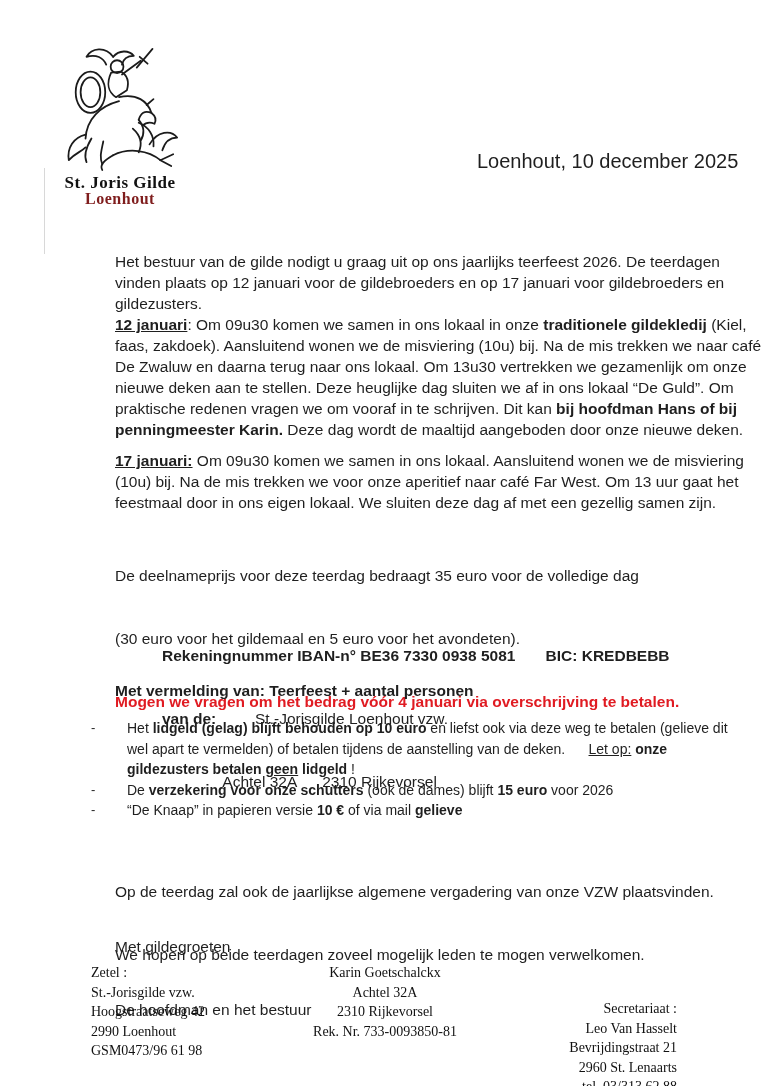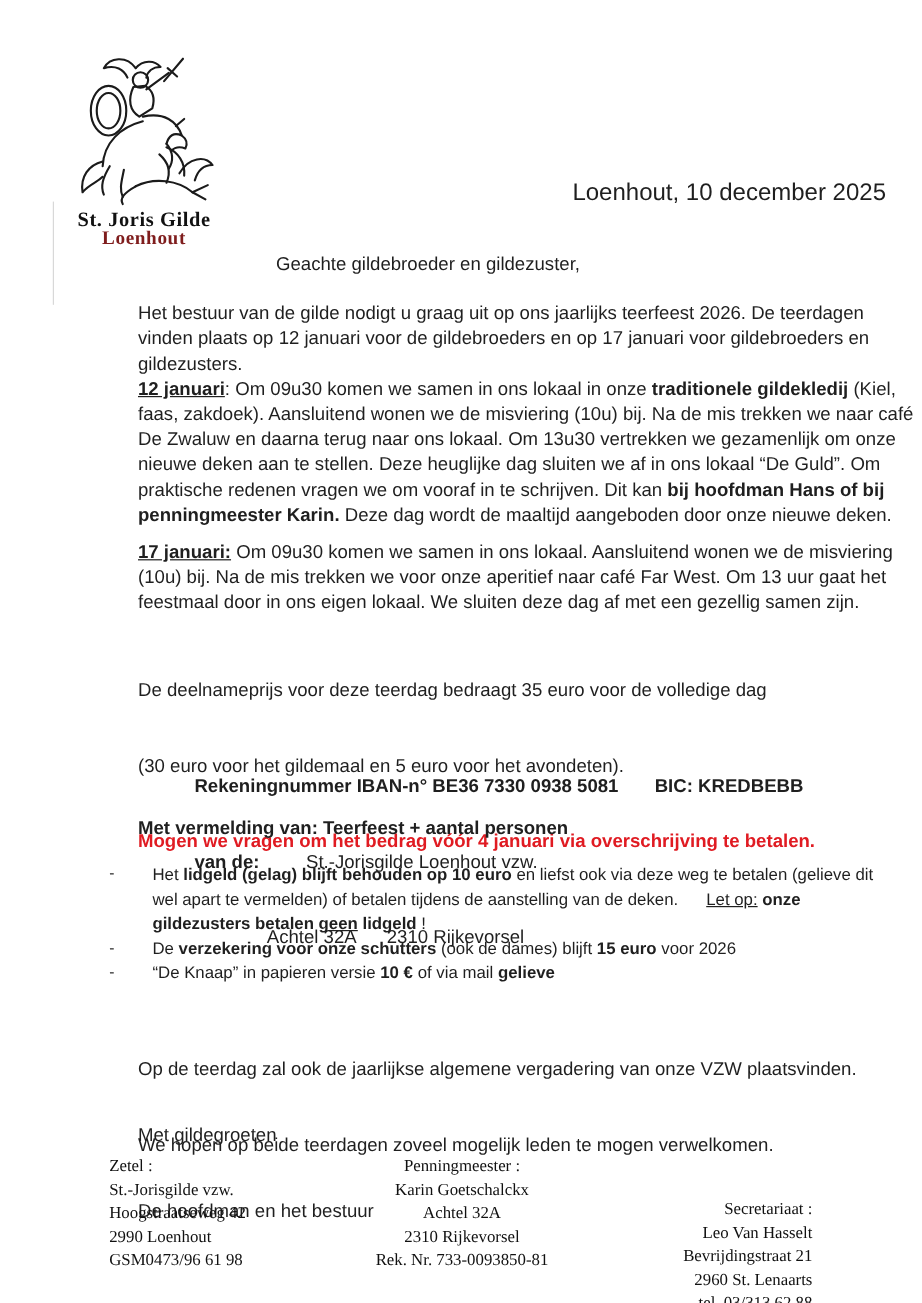--- a/index.html
+++ b/index.html
@@ -120,21 +120,20 @@
       <path d="M106 118 L119 112"></path>
       <path d="M106 118 L117 124"></path>
       <path d="M58 113 C49 118 44 123 47 128"></path>
     </svg>
     <div class="logo-name">St. Joris Gilde</div>
     <div class="logo-place">Loenhout</div>
   </div>
 
   <div class="date-line">Loenhout, 10 december 2025</div>
 
-  <div class="salutation">Geachte gildebroeder en gildezuster,</div>
 
   <div class="body-text pos p-intro"><span>Het bestuur van de gilde nodigt u graag uit op ons jaarlijks teerfeest 2026. De teerdagen vinden plaats op 12 januari voor de gildebroeders en op 17 januari voor gildebroeders en gildezusters.</span></div>
 
   <div class="body-text pos p-jan12"><span class="b u">12 januari</span><span>: Om 09u30 komen we samen in ons lokaal in onze </span><span class="b">traditionele gildekledij</span><span> (Kiel, faas, zakdoek). Aansluitend wonen we de misviering (10u) bij. Na de mis trekken we naar café De Zwaluw en daarna terug naar ons lokaal. Om 13u30 vertrekken we gezamenlijk om onze nieuwe deken aan te stellen. Deze heuglijke dag sluiten we af in ons lokaal “De Guld”. Om praktische redenen vragen we om vooraf in te schrijven. Dit kan </span><span class="b">bij hoofdman Hans of bij penningmeester Karin.</span><span> Deze dag wordt de maaltijd aangeboden door onze nieuwe deken.</span></div>
 
   <div class="body-text pos p-jan17"><span class="b u">17 januari:</span><span> Om 09u30 komen we samen in ons lokaal. Aansluitend wonen we de misviering (10u) bij. Na de mis trekken we voor onze aperitief naar café Far West. Om 13 uur gaat het feestmaal door in ons eigen lokaal. We sluiten deze dag af met een gezellig samen zijn.</span></div>
 
   <div class="body-text pos p-price">
     <div>De deelnameprijs voor deze teerdag bedraagt 35 euro voor de volledige dag</div>
     <div>(30 euro voor het gildemaal en 5 euro voor het avondeten).</div>
@@ -176,21 +175,20 @@
 
   <div class="footer">
     <div class="footer-col footer-col-zetel">
         <div>Zetel :</div>
         <div>St.-Jorisgilde vzw.</div>
         <div>Hoogstraatseweg 42</div>
         <div>2990 Loenhout</div>
         <div>GSM0473/96 61 98</div>
       </div>
     <div class="footer-col footer-col-penningmeester">
-        <div>Penningmeester :</div>
         <div>Karin Goetschalckx</div>
         <div>Achtel 32A</div>
         <div>2310 Rijkevorsel</div>
         <div>Rek. Nr. 733-0093850-81</div>
       </div>
     <div class="footer-col footer-col-secretariaat">
         <div>Secretariaat :</div>
         <div>Leo Van Hasselt</div>
         <div>Bevrijdingstraat 21</div>
         <div>2960 St. Lenaarts</div>

